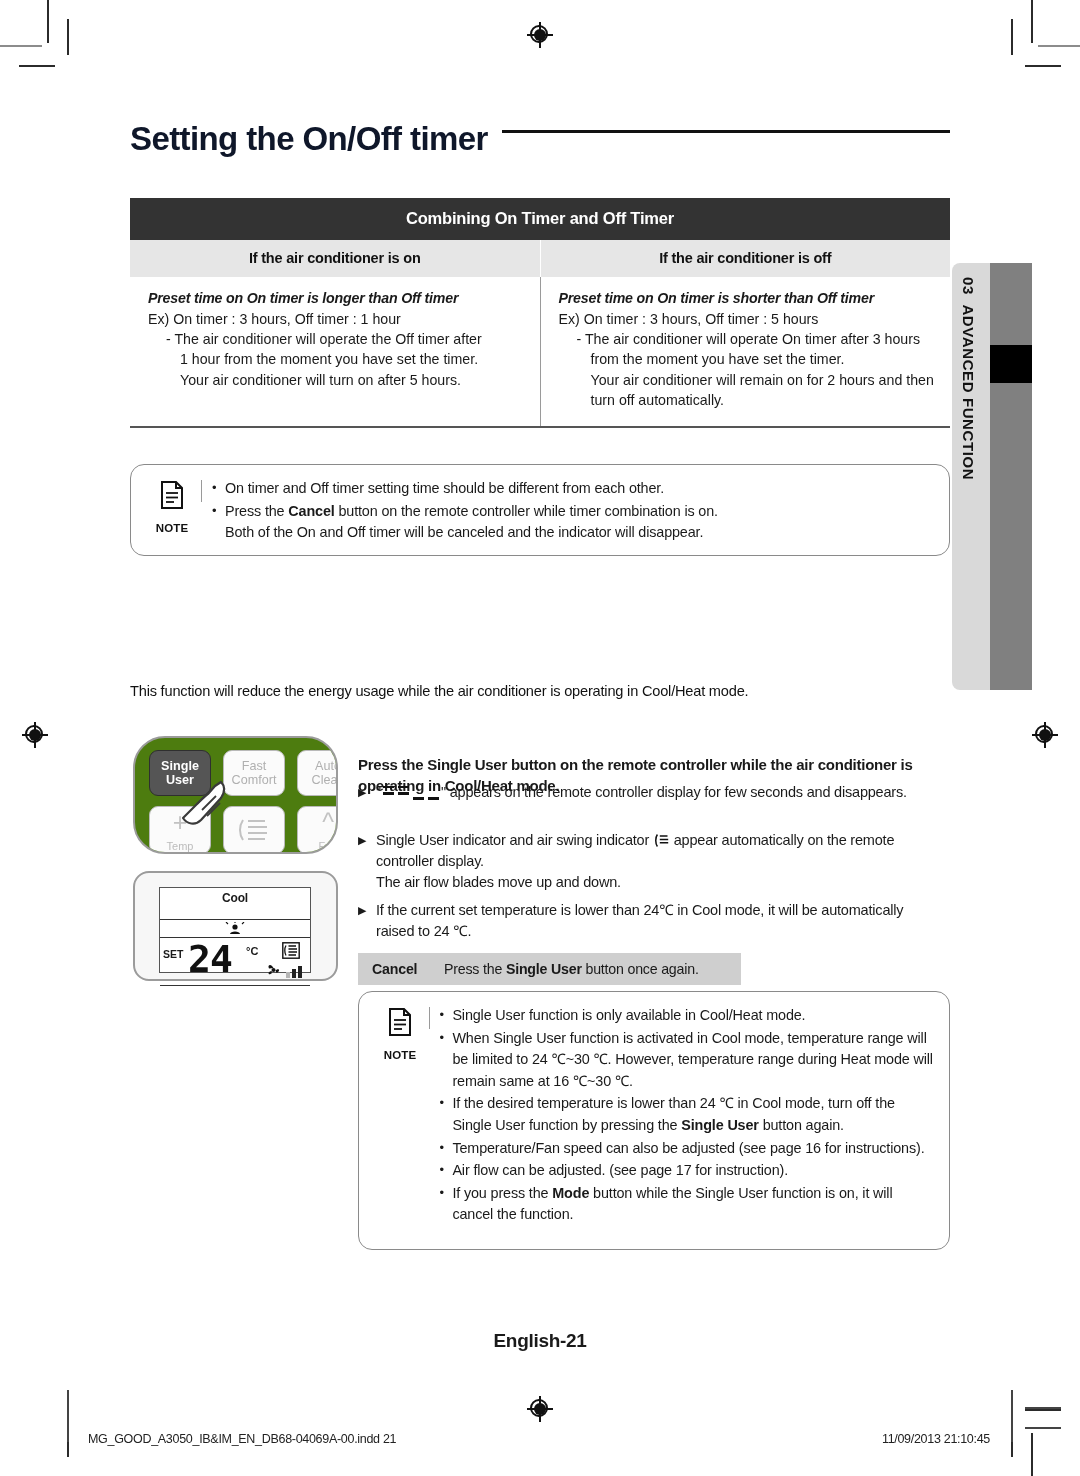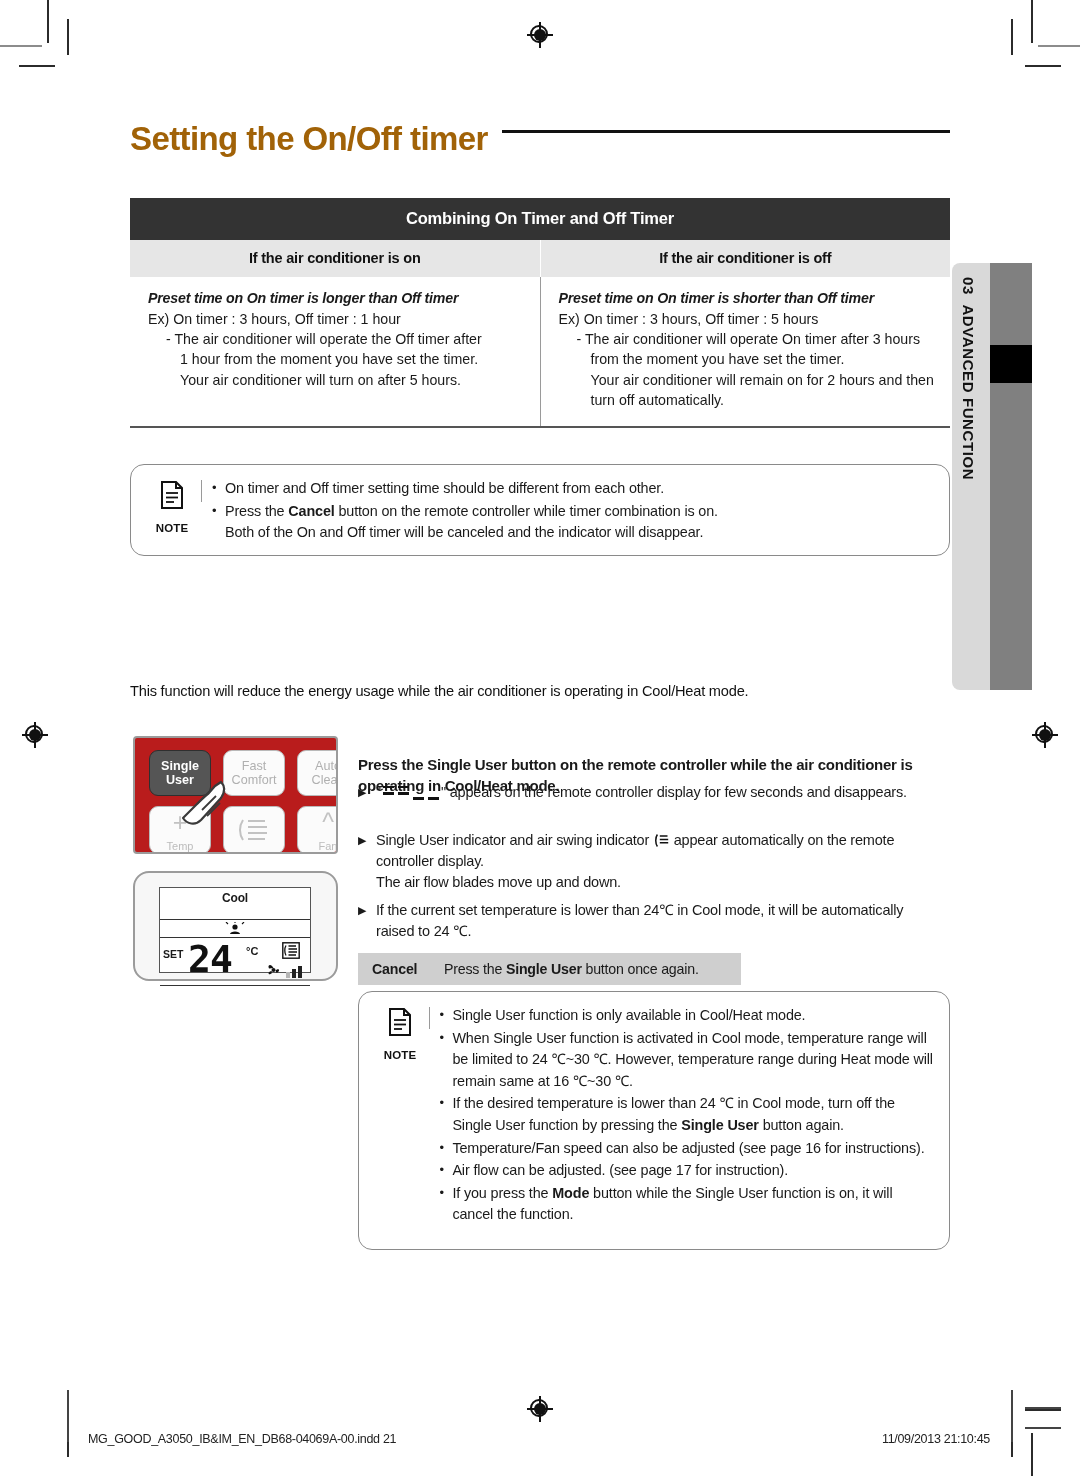--- a/index.html
+++ b/index.html
@@ -50,21 +50,21 @@
     position: absolute;
     display: flex;
     align-items: flex-end;
   }
   .section-title {
     font-size: 33px;
     font-weight: bold;
     letter-spacing: -0.6px;
     white-space: nowrap;
     line-height: 1;
-    color: #a16207;
+    color: #0f172a;
     text-align: right;
   }
   .title-rule {
     height: 3px;
     background: #111;
     flex: 1 1 auto;
     margin-bottom: 22px;
     margin-left: 14px;
   }
 
@@ -172,22 +172,22 @@
     position: absolute;
     font-size: 14.6px;
     letter-spacing: -0.2px;
     color: #111;
   }
 
   
   .remote-panel {
     position: absolute;
     border: 2px solid #9b9b9b;
-    border-radius: 4px;
-    background: #b91c1c;
+    border-radius: 32px;
+    background: #4d7c0f;
     box-sizing: border-box;
     overflow: hidden;
   }
   .btn-grid {
     position: absolute;
     display: grid;
     grid-template-columns: repeat(3, 62px);
     grid-template-rows: 46px 48px;
     gap: 10px 12px;
     left: 14px;
@@ -665,20 +665,21 @@
     </div>
   </div>
 
   <div class="sidetab-bg" style="left:952px; top:263px; width:38px; height:427px;"></div>
   <div class="sidetab-bar" style="left:990px; top:263px; width:42px; height:427px;"></div>
   <div class="sidetab-block" style="left:990px; top:345px; width:42px; height:38px;"></div>
   <div class="sidetab-text" style="left:960px; top:277px;">
     <span>03</span>&nbsp;&nbsp;<span>ADVANCED FUNCTION</span>
   </div>
 
+  <div class="page-label" style="left:0; top:1330px;">English-21</div>
 
   <div class="footer-line" style="left:67px; top:1390px; width:2px; height:52px;"></div>
   <div class="footer-line" style="right:67px; top:1390px; width:2px; height:52px;"></div>
   <div class="footer-line" style="right:19px; top:1407px; width:36px; height:2px;"></div>
   <div class="footer-line" style="right:19px; top:1427px; width:36px; height:2px;"></div>
 
   <div class="footer-text" style="left:88px; top:1432px;">MG_GOOD_A3050_IB&amp;IM_EN_DB68-04069A-00.indd   21</div>
   <div class="footer-text" style="right:90px; top:1432px;">11/09/2013   21:10:45</div>
 
 </div>

